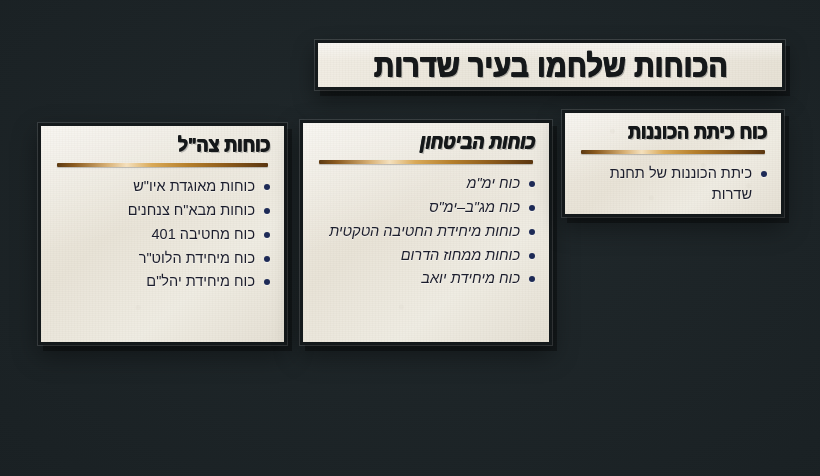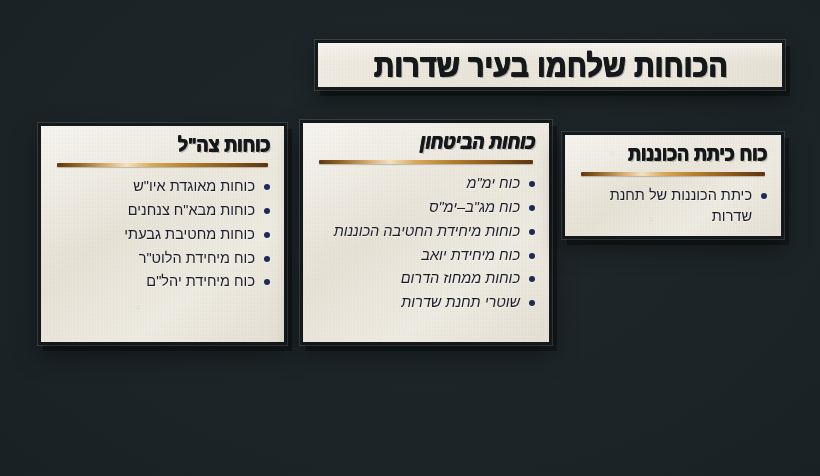--- a/index.html
+++ b/index.html
@@ -109,21 +109,21 @@
       repeating-linear-gradient(0deg, rgba(124,114,96,.06) 0 1px, rgba(0,0,0,0) 1px 2px),
       repeating-linear-gradient(90deg, rgba(124,114,96,.05) 0 1px, rgba(0,0,0,0) 1px 3px),
       radial-gradient(circle at 22% 18%, rgba(150,138,116,.10) 0 2px, rgba(0,0,0,0) 3px),
       radial-gradient(circle at 64% 52%, rgba(150,138,116,.09) 0 2px, rgba(0,0,0,0) 3px),
       radial-gradient(circle at 40% 84%, rgba(150,138,116,.08) 0 2px, rgba(0,0,0,0) 3px),
       radial-gradient(circle at 85% 72%, rgba(150,138,116,.07) 0 2px, rgba(0,0,0,0) 3px);
   }
 
   #panel-idf      { left: 38px;  top: 123px; width: 249px; height: 222px; }
   #panel-security { left: 300px; top: 120px; width: 252px; height: 225px; font-style: italic; }
-  #panel-standby  { left: 562px; top: 132px; width: 222px; height: 107px; }
+  #panel-standby  { left: 562px; top: 110px; width: 222px; height: 107px; }
 
   .panel-inner {
     position: relative;
     z-index: 2;
     padding: 9px 14px 10px 14px;
     height: 100%;
     box-sizing: border-box;
   }
 
   .panel-heading {
@@ -197,38 +197,37 @@
     <div class="title-text">הכוחות שלחמו בעיר שדרות</div>
   </div>
 
   <div class="panel" id="panel-idf">
     <div class="panel-inner">
       <div class="panel-heading">כוחות צה"ל</div>
       <div class="gold-rule"></div>
       <ul class="bullet-list">
         <li class="bullet-item">כוחות מאוגדת איו"ש</li>
         <li class="bullet-item">כוחות מבא"ח צנחנים</li>
-        <li class="bullet-item">כוחות מחטיבת גבעתי</li>
+        <li class="bullet-item">כוח מחטיבה 401</li>
         <li class="bullet-item">כוח מיחידת הלוט"ר</li>
         <li class="bullet-item">כוח מיחידת יהל"ם</li>
       </ul>
     </div>
   </div>
 
   <div class="panel" id="panel-security">
     <div class="panel-inner">
       <div class="panel-heading">כוחות הביטחון</div>
       <div class="gold-rule"></div>
       <ul class="bullet-list">
         <li class="bullet-item">כוח ימ"מ</li>
         <li class="bullet-item">כוח מג"ב–ימ"ס</li>
-        <li class="bullet-item">כוחות מיחידת החטיבה הכוננות</li>
+        <li class="bullet-item">כוחות מיחידת החטיבה הטקטית</li>
+        <li class="bullet-item">כוחות ממחוז הדרום</li>
         <li class="bullet-item">כוח מיחידת יואב</li>
-        <li class="bullet-item">כוחות ממחוז הדרום</li>
-        <li class="bullet-item">שוטרי תחנת שדרות</li>
       </ul>
     </div>
   </div>
 
   <div class="panel" id="panel-standby">
     <div class="panel-inner">
       <div class="panel-heading">כוח כיתת הכוננות</div>
       <div class="gold-rule"></div>
       <ul class="bullet-list">
         <li class="bullet-item">כיתת הכוננות של תחנת שדרות</li>

